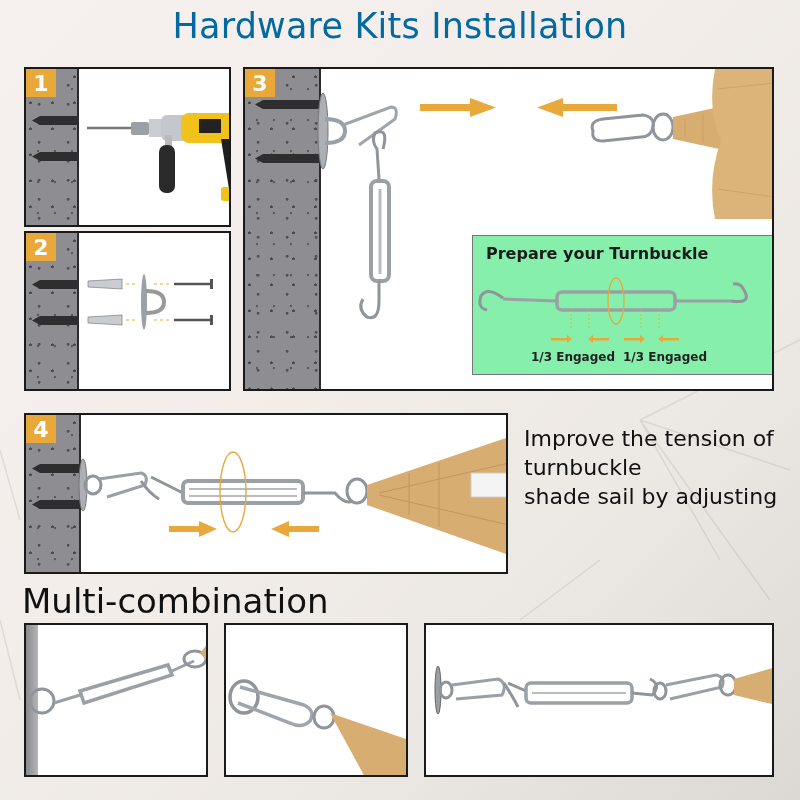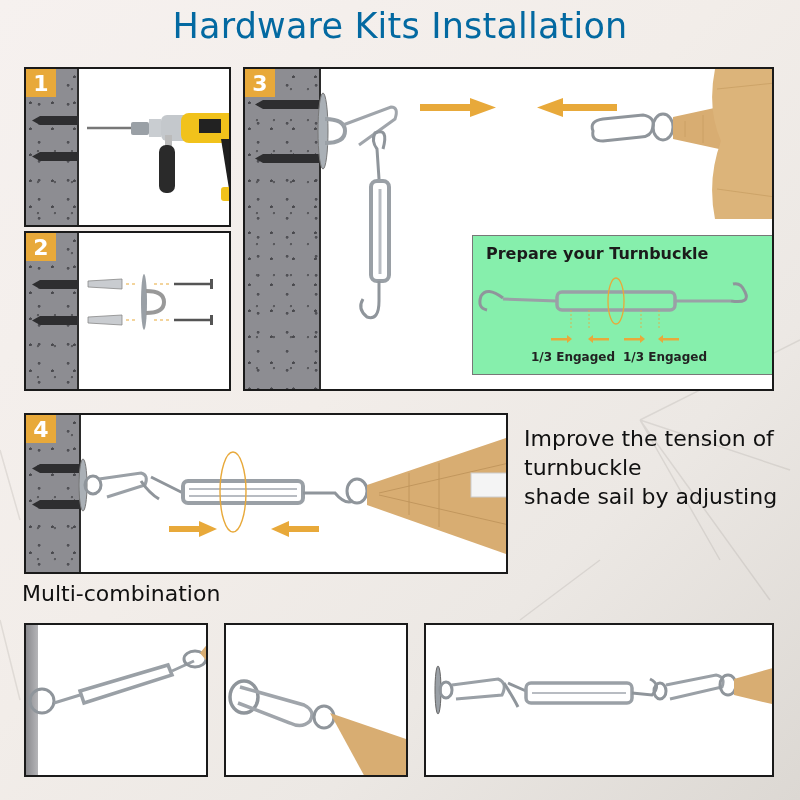--- a/index.html
+++ b/index.html
@@ -48,21 +48,21 @@
   }
   .engaged {
     position: absolute; top: 114px; font-size: 12px; font-weight: bold; color: #222;
     font-family: "DejaVu Sans", sans-serif;
   }
   .caption {
     position: absolute; left: 524px; top: 424px; width: 280px;
     font-size: 22px; line-height: 29px; color: #111;
   }
   .section-title {
-    position: absolute; left: 22px; top: 581px; font-size: 22px; color: #111;
+    position: absolute; left: 22px; top: 581px; font-size: 34px; color: #111;
   }
 </style>
 </head>
 <body>
 
 <svg class="bg-deco" width="800" height="800" style="left:0;top:0;opacity:0.18">
   <g stroke="#8a8580" stroke-width="1.5" fill="none">
     <path d="M640 420 L800 340 M640 420 L790 470 M640 420 L720 560 M640 420 L770 600"></path>
     <path d="M0 450 L20 520 M0 620 L20 700 M520 620 L600 560"></path>
   </g>

